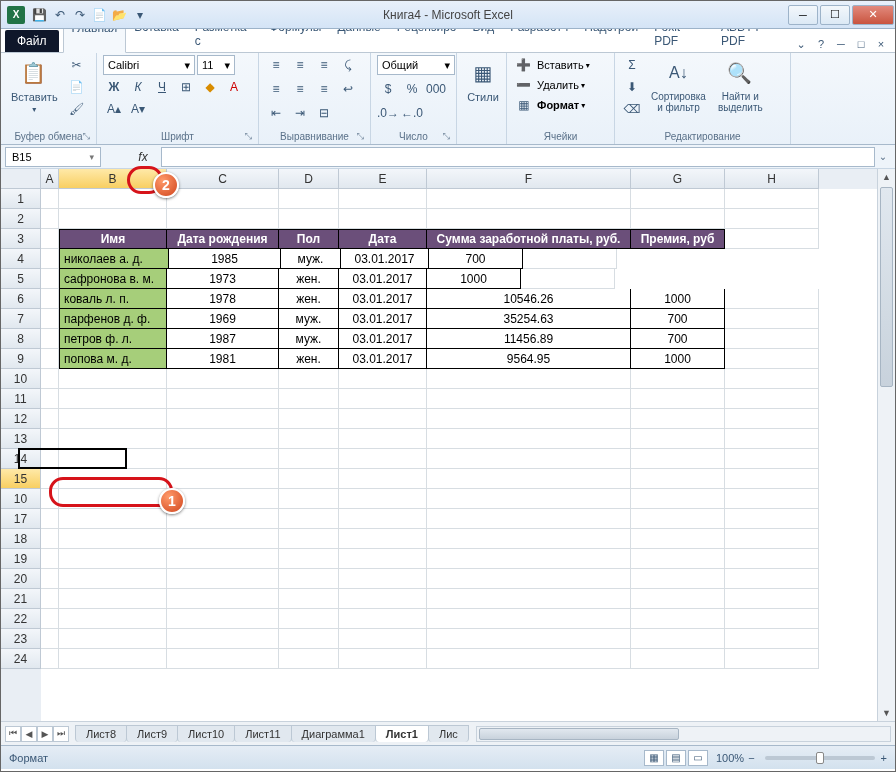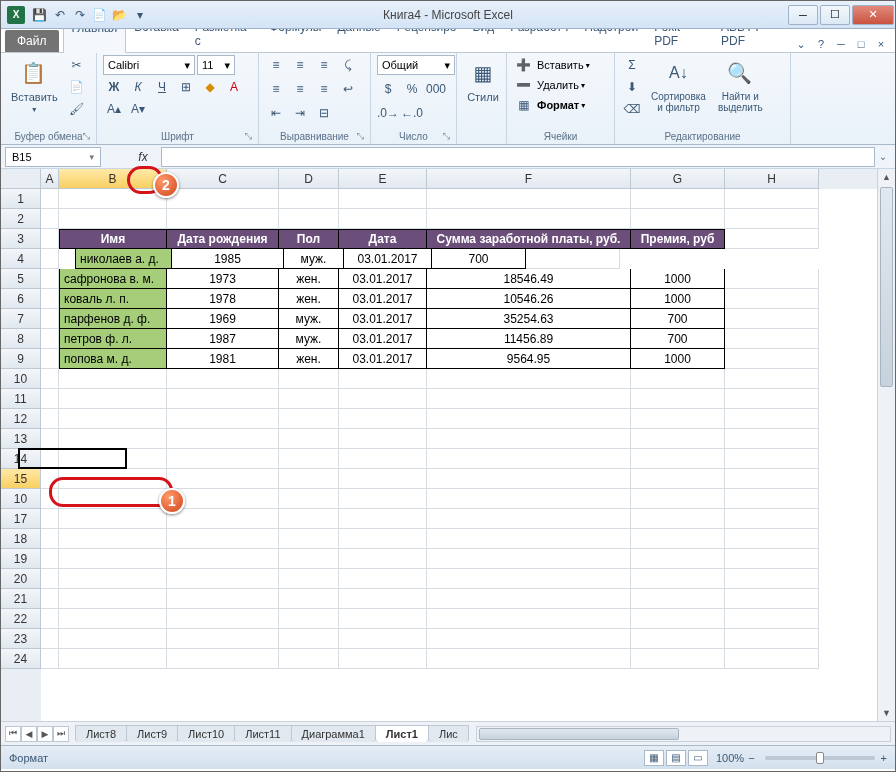--- a/index.html
+++ b/index.html
@@ -9,21 +9,21 @@
 .titlebar { height: 28px; background: linear-gradient(#e8f0fa, #d4e4f6); display: flex; align-items: center; border-bottom: 1px solid #9db3c9; position: relative; }
 .titlebar .excel-icon { width: 18px; height: 18px; margin: 0 6px; background: #217346; color: #fff; font-size: 10px; font-weight: bold; display: flex; align-items: center; justify-content: center; border-radius: 2px; }
 .qat-btn { width: 18px; height: 18px; display: flex; align-items: center; justify-content: center; margin-right: 2px; font-size: 12px; color: #3b5876; }
 .title-text { position: absolute; left: 50%; transform: translateX(-50%); font-size: 12px; color: #444; }
 .win-controls { margin-left: auto; display: flex; }
 .win-btn { width: 30px; height: 20px; margin: 0 1px; display: flex; align-items: center; justify-content: center; font-size: 11px; border: 1px solid #9db3c9; background: linear-gradient(#f3f7fb,#dce9f5); border-radius: 2px; }
 .win-btn.close { background: linear-gradient(#e28a7d,#c9543f); color: #fff; width: 42px; }
 
 
 .tabrow { height: 24px; background: #fff; display: flex; align-items: flex-end; padding-left: 4px; border-bottom: 1px solid #bcc8d4; }
-.file-tab { background: #737373; color: #fff; padding: 4px 12px; font-size: 12px; border-radius: 2px 2px 0 0; margin-right: 4px; }
+.file-tab { background: #0f172a; color: #fff; padding: 4px 12px; font-size: 12px; border-radius: 2px 2px 0 0; margin-right: 4px; }
 .rtab { padding: 4px 8px; font-size: 12px; color: #3b5876; cursor: pointer; }
 .rtab.active { background: #f4f8fc; border: 1px solid #bcc8d4; border-bottom: 1px solid #f4f8fc; border-radius: 3px 3px 0 0; margin-bottom: -1px; }
 .help-area { margin-left: auto; display: flex; gap: 4px; padding-right: 6px; }
 .help-btn { width: 16px; height: 16px; font-size: 11px; color: #3b5876; display:flex; align-items:center; justify-content:center; }
 
 
 .ribbon { height: 92px; background: linear-gradient(#f4f8fc,#e9f1f9); border-bottom: 1px solid #a7b9cb; display: flex; }
 .rgroup { border-right: 1px solid #c8d6e4; padding: 2px 6px 0 6px; display: flex; flex-direction: column; justify-content: space-between; }
 .rgroup-body { display: flex; gap: 4px; align-items: flex-start; flex: 1; }
 .rgroup-label { font-size: 10px; color: #5a7189; text-align: center; padding: 2px 0; position: relative; }
@@ -355,34 +355,33 @@
         <div class="cell hcell" style="width: 108px; border-left: 1px solid rgb(0, 0, 0);">Имя</div>
         <div class="cell hcell" style="width: 112px;">Дата рождения</div>
         <div class="cell hcell" style="width: 60px;">Пол</div>
         <div class="cell hcell" style="width: 88px;">Дата</div>
         <div class="cell hcell" style="width: 204px;">Сумма заработной платы, руб.</div>
         <div class="cell hcell" style="width: 94px;">Премия, руб</div>
         <div class="cell" style="width: 94px;"></div>
       </div>
       <div class="cell-row">
         <div class="cell" style="width: 18px;"></div>
-        <div class="cell dcell namecell" style="width: 97px; border-left: 1px solid rgb(0, 0, 0); margin-left: 16px;">николаев а. д.</div>
+        <div class="cell dcell namecell" style="width: 110px; border-left: 1px solid rgb(0, 0, 0);">николаев а. д.</div>
         <div class="cell dcell ccenter" style="width: 112px;">1985</div>
         <div class="cell dcell ccenter" style="width: 60px;">муж.</div>
         <div class="cell dcell ccenter" style="width: 88px;">03.01.2017</div>
         <div class="cell dcell ccenter" style="width: 94px;">700</div>
         <div class="cell" style="width: 94px;"></div>
       </div>
       <div class="cell-row">
         <div class="cell" style="width: 18px;"></div>
         <div class="cell dcell namecell" style="width: 108px; border-left: 1px solid rgb(0, 0, 0);">сафронова в. м.</div>
         <div class="cell dcell ccenter" style="width: 112px;">1973</div>
         <div class="cell dcell ccenter" style="width: 60px;">жен.</div>
         <div class="cell dcell ccenter" style="width: 88px;">03.01.2017</div>
-        <div class="cell dcell ccenter" style="width: 204px;">18546.49</div>
         <div class="cell dcell ccenter" style="width: 94px;">1000</div>
         <div class="cell" style="width: 94px;"></div>
       </div>
       <div class="cell-row">
         <div class="cell" style="width: 18px;"></div>
         <div class="cell dcell namecell" style="width: 108px; border-left: 1px solid rgb(0, 0, 0);">коваль л. п.</div>
         <div class="cell dcell ccenter" style="width: 112px;">1978</div>
         <div class="cell dcell ccenter" style="width: 60px;">жен.</div>
         <div class="cell dcell ccenter" style="width: 88px;">03.01.2017</div>
         <div class="cell dcell ccenter" style="width: 204px;">10546.26</div>

